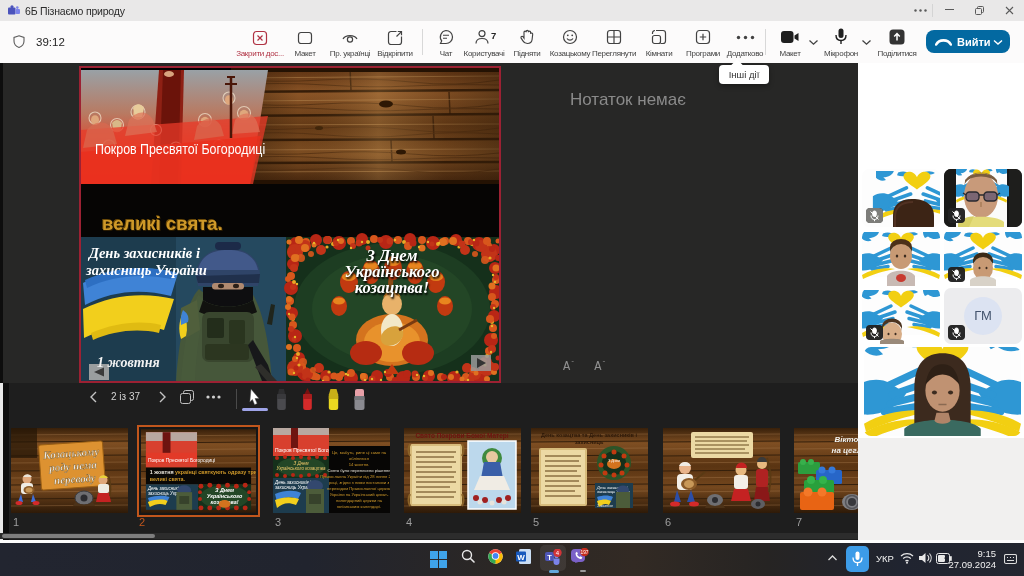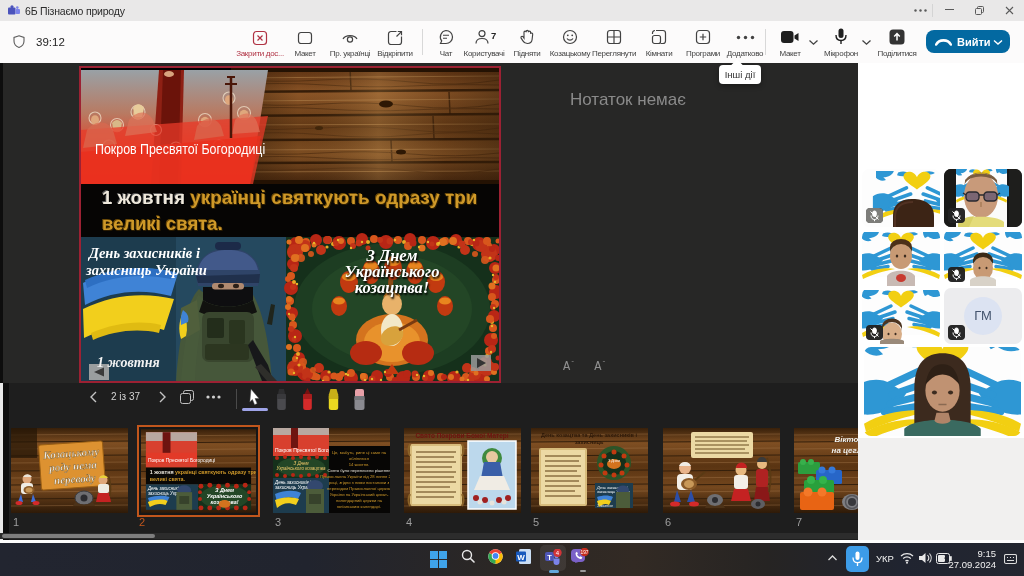--- a/index.html
+++ b/index.html
@@ -31,21 +31,21 @@
   #fontctl { left:563px; top:357px; color:#8f8f8f;font-family:Liberation Mono, monospace; }
   .tnum { position:absolute; top:516px; font-size:11px; color:#9d9d9d; }
 
   
   #vpanel { left:858px; top:63px; width:166px; height:480px; background:#ffffff; }
   #vpanel-low { left:858px; top:438px; width:166px; height:103px; background:#f1f0ef; }
   .vtile { position:absolute; border-radius:7px; overflow:hidden; background:#fff; }
   .micbadge { position:absolute; left:4px; bottom:4px; width:17px; height:15px; background:rgba(45,45,45,.78); border-radius:4px; }
 
   
-  #tooltip { left:719px; top:65px; width:42px; height:19px; background:#fff; border-radius:4px; box-shadow:0 2px 5px rgba(0,0,0,.35); font-size:9.5px; color:#333; text-align:center; line-height:19px; z-index:50; }
+  #tooltip { left:719px; top:65px; width:50px; height:19px; background:#fff; border-radius:4px; box-shadow:0 2px 5px rgba(0,0,0,.35); font-size:9.5px; color:#333; text-align:center; line-height:19px; z-index:50; }
   #tooltip:before { content:""; position:absolute; left:14px; top:-4px; width:8px; height:8px; background:#fff; transform:rotate(45deg); }
 
   
   #whiteline { left:0; top:540px; width:1024px; height:3px; background:#fdfdfd; }
   #taskbar { left:0; top:543px; width:1024px; height:33px;
      background:linear-gradient(90deg,#222530 0,#21242e 30%,#2b2725 48%,#322a24 62%,#262423 75%,#202430 88%,#232630 100%); }
 </style>
 </head>
 <body>
   <div class="abs" id="titlebar">
@@ -633,23 +633,20 @@
           <path d="M311 296 l-7 10 h14 z" fill="#c23a10"></path>
         </g>
 
         <rect x="390" y="287" width="20" height="16" fill="#9a9a9a" opacity=".85"></rect>
         <path d="M396 290 l9 5 -9 5 z" fill="#333"></path>
       </g>
     </svg>
 
     <div class="abs" style="left:14px;top:72px;font-size:15.5px;color:#fff;white-space:nowrap;transform:scaleX(.80);transform-origin:0 0">Покров Пресвятої Богородиці</div>
 
-    <div class="abs" style="left:21px;top:119px;font-size:18.5px;font-weight:bold;white-space:nowrap;letter-spacing:.2px">
-      <span style="color:#efe9dc;text-shadow:1px 1px 0 #000, -1px -1px 0 #555">1 жовтня </span><span style="color:#cf9929;text-shadow:1px 1px 0 #2c1d02,-1px -1px 0 #6b4a08,0 1px 0 #2c1d02">українці святкують одразу три</span>
-    </div>
     <div class="abs" style="left:21px;top:145px;font-size:18.5px;font-weight:bold;color:#cf9929;text-shadow:1px 1px 0 #2c1d02,-1px -1px 0 #6b4a08,0 1px 0 #2c1d02">великі свята.</div>
 
     <div class="abs" style="left:8px;top:177px;font-family:'Liberation Serif',serif;font-style:italic;font-weight:bold;font-size:14.5px;color:#fff;white-space:nowrap">День захисників і</div>
     <div class="abs" style="left:5px;top:194px;font-family:'Liberation Serif',serif;font-style:italic;font-weight:bold;font-size:14.5px;color:#fff;white-space:nowrap">захисниць України</div>
     <div class="abs" style="left:16px;top:287px;font-family:'Liberation Serif',serif;font-style:italic;font-weight:bold;font-size:14px;color:#f2f2f2">1 жовтня</div>
 
     <div class="abs" style="left:206px;top:180px;width:210px;text-align:center;font-family:'Liberation Serif',serif;font-style:italic;font-weight:bold;font-size:16.5px;color:#fff;line-height:16px;text-shadow:1px 2px 2px #000,0 0 2px #1a3a1a">З Днем<br>Українського<br>козацтва!</div>
   </div>
 
   <svg class="abs" style="left:89px;top:391px" width="9" height="12" viewBox="0 0 9 12">

